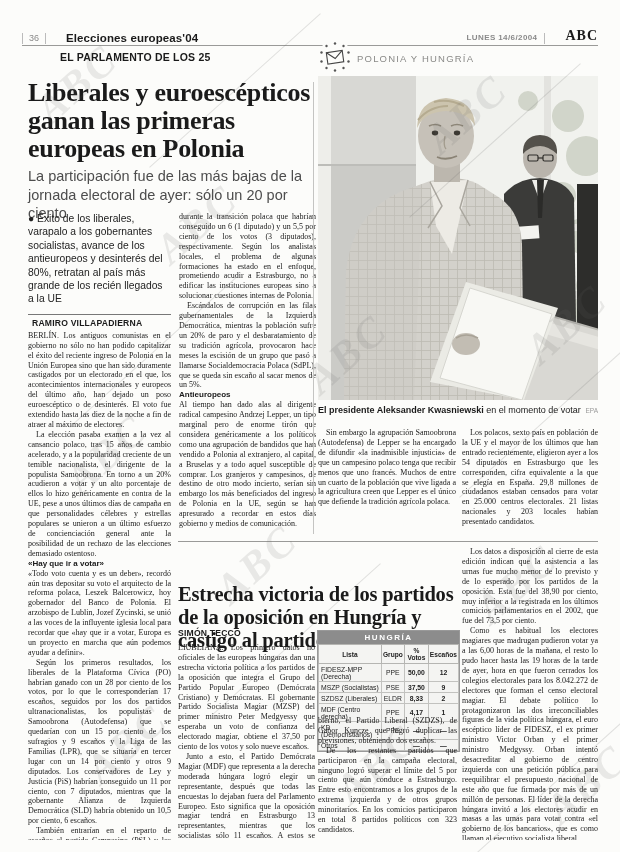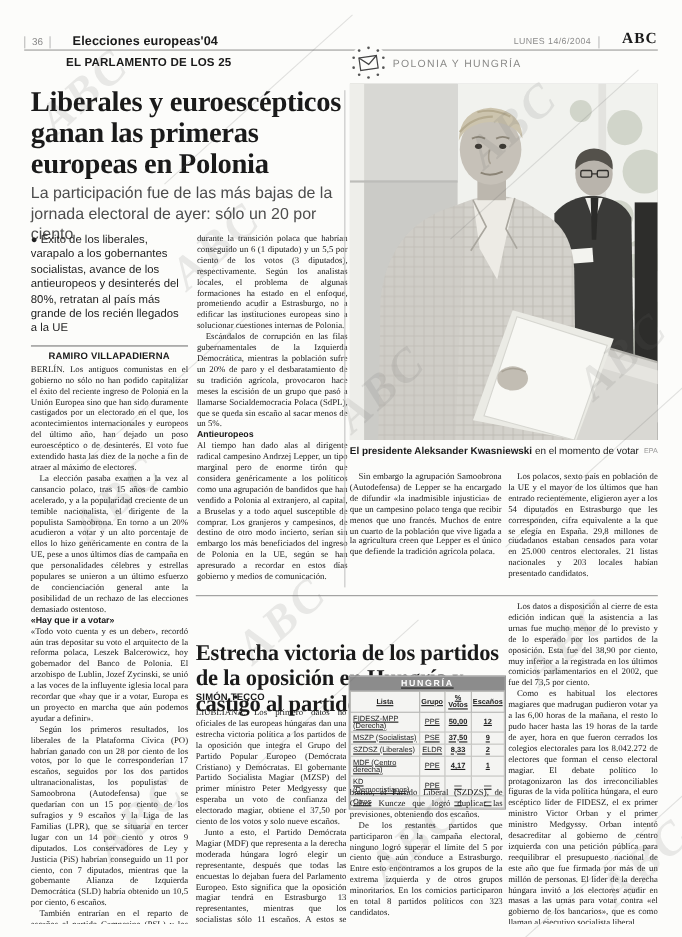--- a/index.html
+++ b/index.html
@@ -6,36 +6,36 @@
   #page{position:relative;width:620px;height:852px;margin:0 auto;background:#fcfcfa;overflow:hidden;
         font-family:"Liberation Serif","DejaVu Serif",serif;color:#1a1a1a;}
   .sans{font-family:"Liberation Sans","DejaVu Sans",sans-serif;}
   .abs{position:absolute;}
 
   
   #topbar{top:29px;left:22px;right:22px;height:15px;display:flex;justify-content:space-between;align-items:flex-end;}
   .tb-left,.tb-right{display:flex;align-items:flex-end;gap:20px;}
   .pagenum{font-size:9px;color:#8a8a8a;border-left:1px solid #bbb;border-right:1px solid #bbb;padding:0 6px 1px;}
   .section-title{font-size:11.5px;font-weight:bold;letter-spacing:.1px;}
-  .issue-date{font-size:8px;color:#8a8a8a;letter-spacing:.4px;border-right:1px solid #bbb;padding:0 7px 2px 0;}
+  .issue-date{font-size:8px;color:#8a8a8a;letter-spacing:.4px;border-right:1px solid #bbb;padding:0 7px 2px 0;font-weight:bold;}
   .brand{font-size:14px;font-weight:bold;font-family:"Liberation Serif",serif;letter-spacing:1px;}
   #toprule{top:45px;left:22px;right:22px;height:0;border-top:1px solid #9a9a98;}
 
   
   .strap-left{top:51px;left:60px;width:252px;font-size:10.5px;font-weight:bold;letter-spacing:.2px;}
   #eu-icon{top:40px;left:318px;width:34px;height:34px;background:#fcfcfa;border-radius:50%;}
   .strap-right{top:53px;left:357px;font-size:9.5px;color:#8a8a88;letter-spacing:1.2px;}
 
   
   #headline1{top:79px;left:28px;width:288px;font-size:26px;line-height:28px;font-weight:bold;letter-spacing:-.3px;}
   #subhead1{top:167px;left:28px;width:288px;font-size:14.5px;line-height:18.5px;color:#4d4d4d;}
   #col1{top:212px;left:28px;width:143px;height:628px;overflow:hidden;}
   .lead{font-size:10.3px;line-height:13.4px;color:#222;margin:0 0 8px;}
   .byline-rule{border-top:1px solid #777;margin:4px 0 3px;}
-  .byline{font-size:8.6px;font-weight:bold;letter-spacing:.2px;margin:0 16px 3px;}
+  .byline{font-size:8.6px;font-weight:bold;letter-spacing:.2px;margin:0 4px 3px;}
   .bt p{font-size:8px;line-height:9.9px;text-align:justify;margin:0;}
   .bt p.ind{text-indent:8px;}
   .inline-sub{font-size:8.8px;font-weight:bold;margin:4px 0 1px;}
   #col2{top:212px;left:179px;width:137px;height:325px;overflow:hidden;}
   #vrule1{top:82px;left:313px;width:0;height:452px;border-left:1px solid #c4c4c2;}
 
   
   #photo{top:76px;left:318px;width:280px;height:324px;background:#dcdcd8;overflow:hidden;}
   #caption{top:404px;left:318px;width:280px;font-size:9px;line-height:12px;}
   .cap-bold{font-weight:bold;}
@@ -45,22 +45,22 @@
 
   
   #rule2{top:541px;left:178px;width:420px;height:0;border-top:1px solid #9a9a98;}
   #headline2{top:547px;left:178px;width:282px;font-size:20.5px;line-height:23px;font-weight:bold;letter-spacing:-.2px;margin-top:36px;}
   #byline2{top:628px;left:178px;width:140px;}
   #a2col1{top:643px;left:178px;width:137px;height:196px;overflow:hidden;}
   #a2col2{top:716px;left:318px;width:139px;height:124px;overflow:hidden;}
   #col5{top:547px;left:462px;width:136px;height:293px;overflow:hidden;}
 
   
-  #htable{top:614px;left:317px;width:141px;border:1px solid #999;background:#f4f4f2;
-          font-family:"Liberation Sans","DejaVu Sans",sans-serif;text-decoration:underline;}
+  #htable{top:630px;left:317px;width:141px;border:1px solid #999;background:#f4f4f2;
+          font-family:"Liberation Sans","DejaVu Sans",sans-serif;}
   .t-title{background:#8c8c8c;color:#fff;font-size:8px;font-weight:bold;text-align:center;
            letter-spacing:1.5px;padding:2px 0;}
   #htable table{border-collapse:collapse;width:100%;}
   #htable th{font-size:6.6px;font-weight:bold;color:#222;border:1px solid #b5b5b2;padding:2px 1px;line-height:7px;}
   #htable td{font-size:6.8px;border:1px solid #c2c2bf;padding:1.5px 2px;color:#222;}
   #htable td.l{text-align:left;}
   #htable td.c{text-align:center;}
   #htable td.b{font-weight:bold;text-align:center;}
 
   

